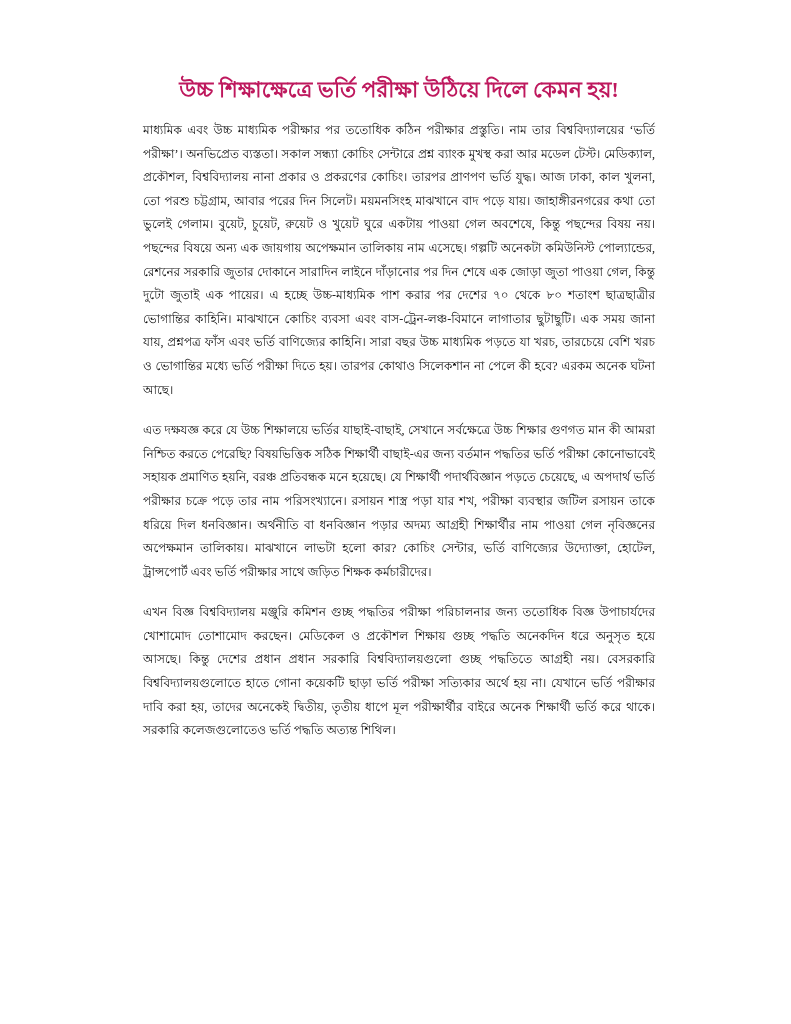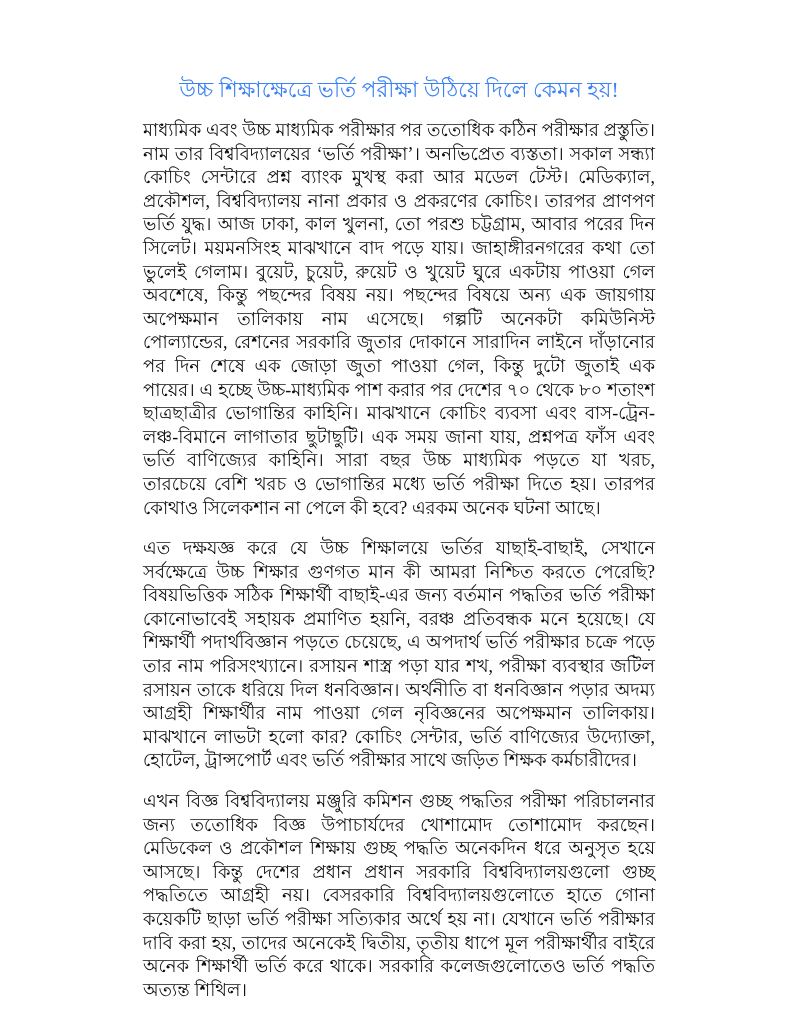--- a/index.html
+++ b/index.html
@@ -27,33 +27,33 @@
 
   .content {
     position: absolute;
     left: 143px;
     top: 76px;
     width: 512px;
   }
 
   .doc-title {
     font-family: "Liberation Serif", "DejaVu Serif", serif;
-    font-weight: 400;
+    font-weight: 700;
     font-size: 21.5px;
     line-height: 1.35;
     text-align: center;
     letter-spacing: 0.1px;
     margin: 0 0 12px 0;
-    color: #3b82f6;
+    color: #be185d;
     white-space: nowrap;
   }
 
   .para {
     font-family: "Liberation Serif", "DejaVu Serif", serif;
-    font-size: 18px;
+    font-size: 12px;
     line-height: 23.6px;
     text-align: justify;
     text-justify: inter-word;
     margin: 14px 0 17px 0;
     color: #0d0d0d;
     word-spacing: 0.2px;
   }
 
   .para:last-child {
     margin-bottom: 0;

